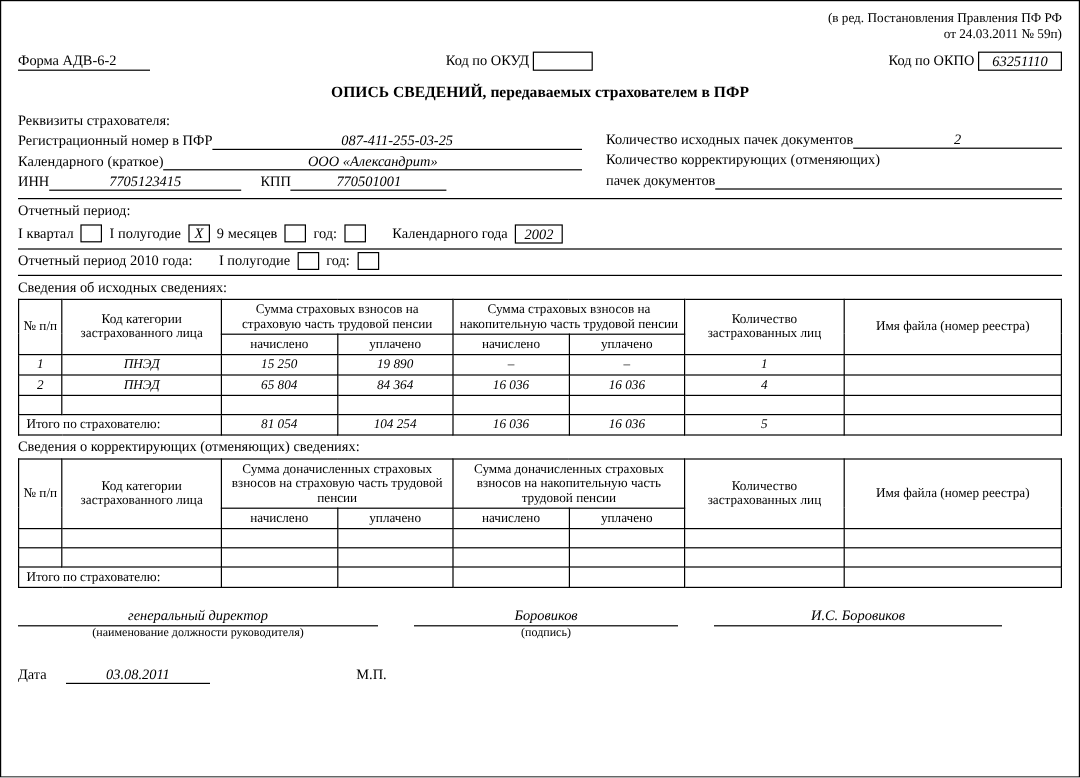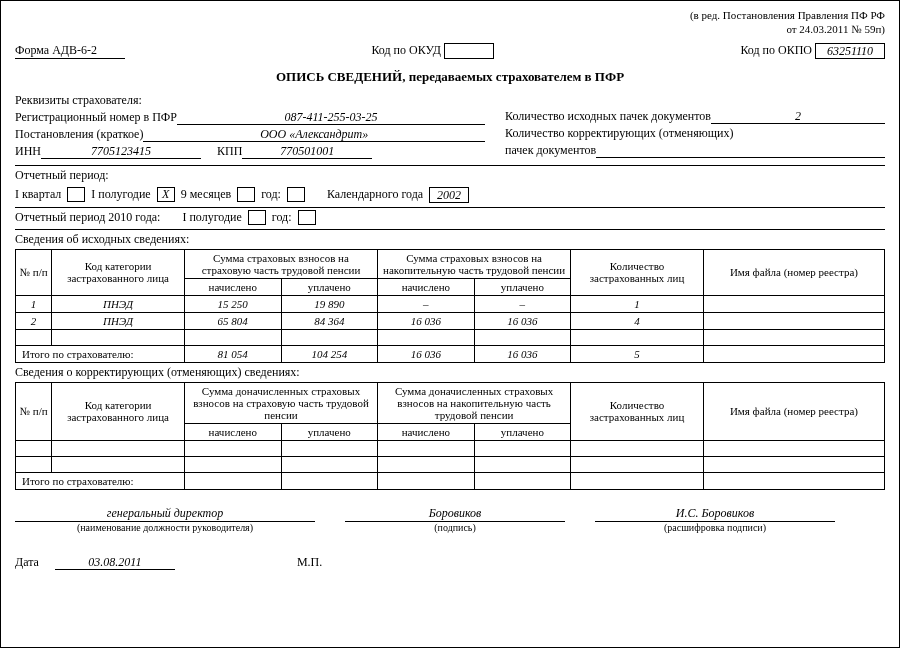--- a/index.html
+++ b/index.html
@@ -137,21 +137,21 @@
   <div class="twocol">
     <div>
       <div class="row">
           <span class="label">Реквизиты страхователя:</span>
         </div>
       <div class="row">
         <span class="label">Регистрационный номер в ПФР</span>
         <div class="uval" style="flex:1">087-411-255-03-25</div>
       </div>
       <div class="row">
-        <span class="label">Постановления (краткое)</span>
+        <span class="label">Календарного (краткое)</span>
         <div class="uval" style="flex:1">ООО «Александрит»</div>
       </div>
       <div class="row">
         <span class="label">ИНН</span>
         <div class="uval" style="width:160px">7705123415</div>
         <span style="width:16px"></span>
         <span class="label">КПП</span>
         <div class="uval" style="width:130px">770501001</div>
       </div>
     </div>
@@ -307,21 +307,20 @@
     <div class="sig-col">
       <div class="sig-line" style="font-family:'Times New Roman';font-style:italic">генеральный директор</div>
       <div class="sig-cap">(наименование должности руководителя)</div>
     </div>
     <div class="sig-col">
       <div class="sig-line">Боровиков</div>
       <div class="sig-cap">(подпись)</div>
     </div>
     <div class="sig-col">
       <div class="sig-line" style="font-family:'Times New Roman';">И.С. Боровиков</div>
-      <div class="sig-cap">(расшифровка подписи)</div>
     </div>
   </div>
 
   <div class="date-row">
     <span>Дата</span>
     <div class="uval" style="width:120px;font-style:italic">03.08.2011</div>
     <span style="width:90px"></span>
     <span>М.П.</span>
   </div>
 

